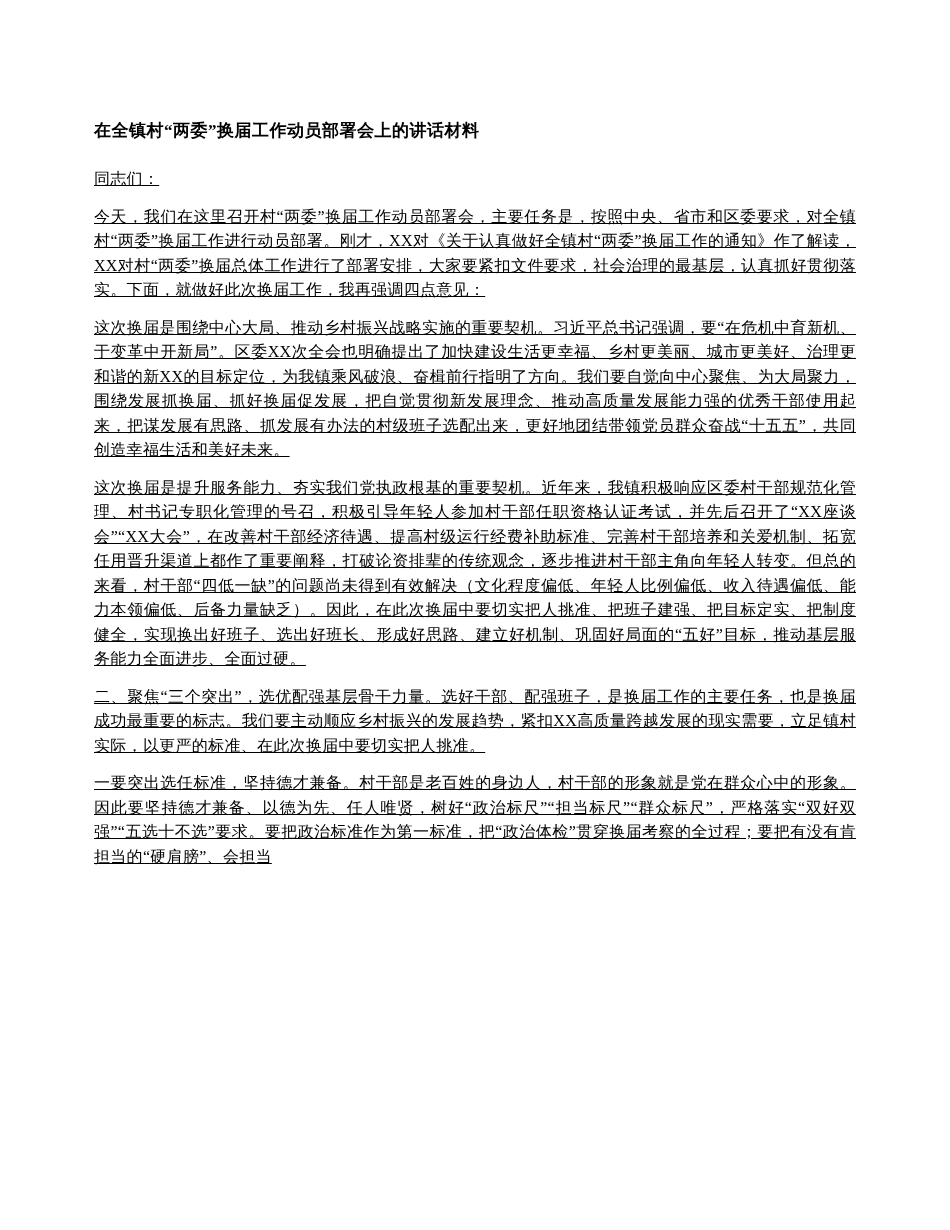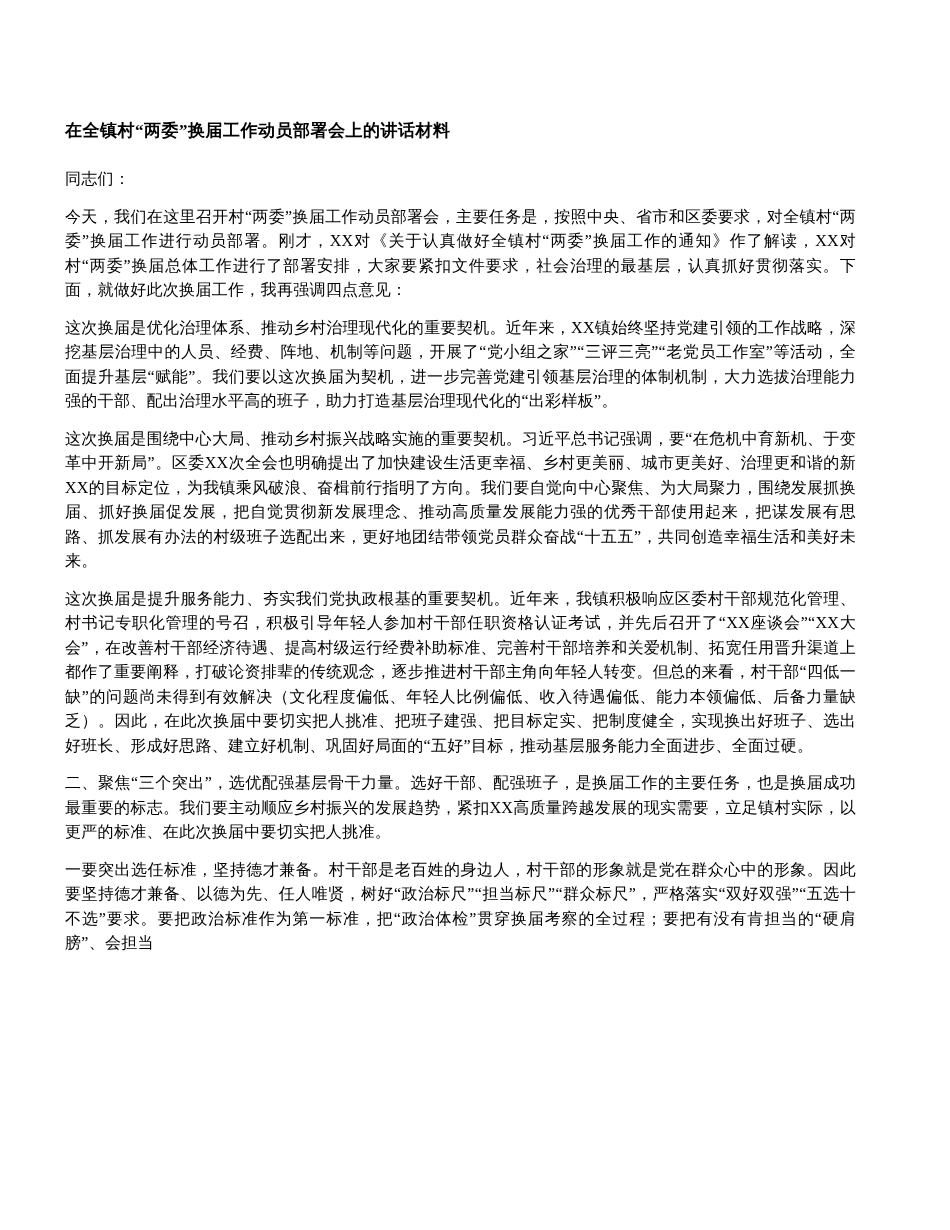--- a/index.html
+++ b/index.html
@@ -11,48 +11,48 @@
     width: 950px;
     height: 1230px;
     overflow: hidden;
     font-family: "Liberation Serif", "DejaVu Serif", serif;
     color: #000000;
   }
   .page {
     box-sizing: border-box;
     width: 950px;
     height: 1230px;
-    padding: 118px 94px 40px 65px;
+    padding: 118px 94px 40px 94px;
     background: #ffffff;
   }
   .doc-title {
     font-size: 17px;
     font-weight: bold;
     line-height: 25px;
     margin: 0 0 24px 0;
     text-align: left;
     letter-spacing: 0.5px;
   }
   .doc-para {
     font-size: 16px;
     line-height: 24.5px;
     margin: 0 0 13px 0;
     text-align: justify;
     word-break: break-all;
     letter-spacing: 0.3px;
+    text-decoration: underline;
   }
   .doc-para:last-child {
     margin-bottom: 8px;
   }
 </style>
 </head>
 <body>
 
 <div class="page">
   <h1 class="doc-title">在全镇村“两委”换届工作动员部署会上的讲话材料</h1>
   <p class="doc-para">同志们：</p>
   <p class="doc-para">今天，我们在这里召开村“两委”换届工作动员部署会，主要任务是，按照中央、省市和区委要求，对全镇村“两委”换届工作进行动员部署。刚才，XX对《关于认真做好全镇村“两委”换届工作的通知》作了解读，XX对村“两委”换届总体工作进行了部署安排，大家要紧扣文件要求，社会治理的最基层，认真抓好贯彻落实。下面，就做好此次换届工作，我再强调四点意见：</p>
-  <p class="doc-para">这次换届是优化治理体系、推动乡村治理现代化的重要契机。近年来，XX镇始终坚持党建引领的工作战略，深挖基层治理中的人员、经费、阵地、机制等问题，开展了“党小组之家”“三评三亮”“老党员工作室”等活动，全面提升基层“赋能”。我们要以这次换届为契机，进一步完善党建引领基层治理的体制机制，大力选拔治理能力强的干部、配出治理水平高的班子，助力打造基层治理现代化的“出彩样板”。</p>
   <p class="doc-para">这次换届是围绕中心大局、推动乡村振兴战略实施的重要契机。习近平总书记强调，要“在危机中育新机、于变革中开新局”。区委XX次全会也明确提出了加快建设生活更幸福、乡村更美丽、城市更美好、治理更和谐的新XX的目标定位，为我镇乘风破浪、奋楫前行指明了方向。我们要自觉向中心聚焦、为大局聚力，围绕发展抓换届、抓好换届促发展，把自觉贯彻新发展理念、推动高质量发展能力强的优秀干部使用起来，把谋发展有思路、抓发展有办法的村级班子选配出来，更好地团结带领党员群众奋战“十五五”，共同创造幸福生活和美好未来。</p>
   <p class="doc-para">这次换届是提升服务能力、夯实我们党执政根基的重要契机。近年来，我镇积极响应区委村干部规范化管理、村书记专职化管理的号召，积极引导年轻人参加村干部任职资格认证考试，并先后召开了“XX座谈会”“XX大会”，在改善村干部经济待遇、提高村级运行经费补助标准、完善村干部培养和关爱机制、拓宽任用晋升渠道上都作了重要阐释，打破论资排辈的传统观念，逐步推进村干部主角向年轻人转变。但总的来看，村干部“四低一缺”的问题尚未得到有效解决（文化程度偏低、年轻人比例偏低、收入待遇偏低、能力本领偏低、后备力量缺乏）。因此，在此次换届中要切实把人挑准、把班子建强、把目标定实、把制度健全，实现换出好班子、选出好班长、形成好思路、建立好机制、巩固好局面的“五好”目标，推动基层服务能力全面进步、全面过硬。</p>
   <p class="doc-para">二、聚焦“三个突出”，选优配强基层骨干力量。选好干部、配强班子，是换届工作的主要任务，也是换届成功最重要的标志。我们要主动顺应乡村振兴的发展趋势，紧扣XX高质量跨越发展的现实需要，立足镇村实际，以更严的标准、在此次换届中要切实把人挑准。</p>
   <p class="doc-para">一要突出选任标准，坚持德才兼备。村干部是老百姓的身边人，村干部的形象就是党在群众心中的形象。因此要坚持德才兼备、以德为先、任人唯贤，树好“政治标尺”“担当标尺”“群众标尺”，严格落实“双好双强”“五选十不选”要求。要把政治标准作为第一标准，把“政治体检”贯穿换届考察的全过程；要把有没有肯担当的“硬肩膀”、会担当</p>
 </div>
 
 </body></html>

